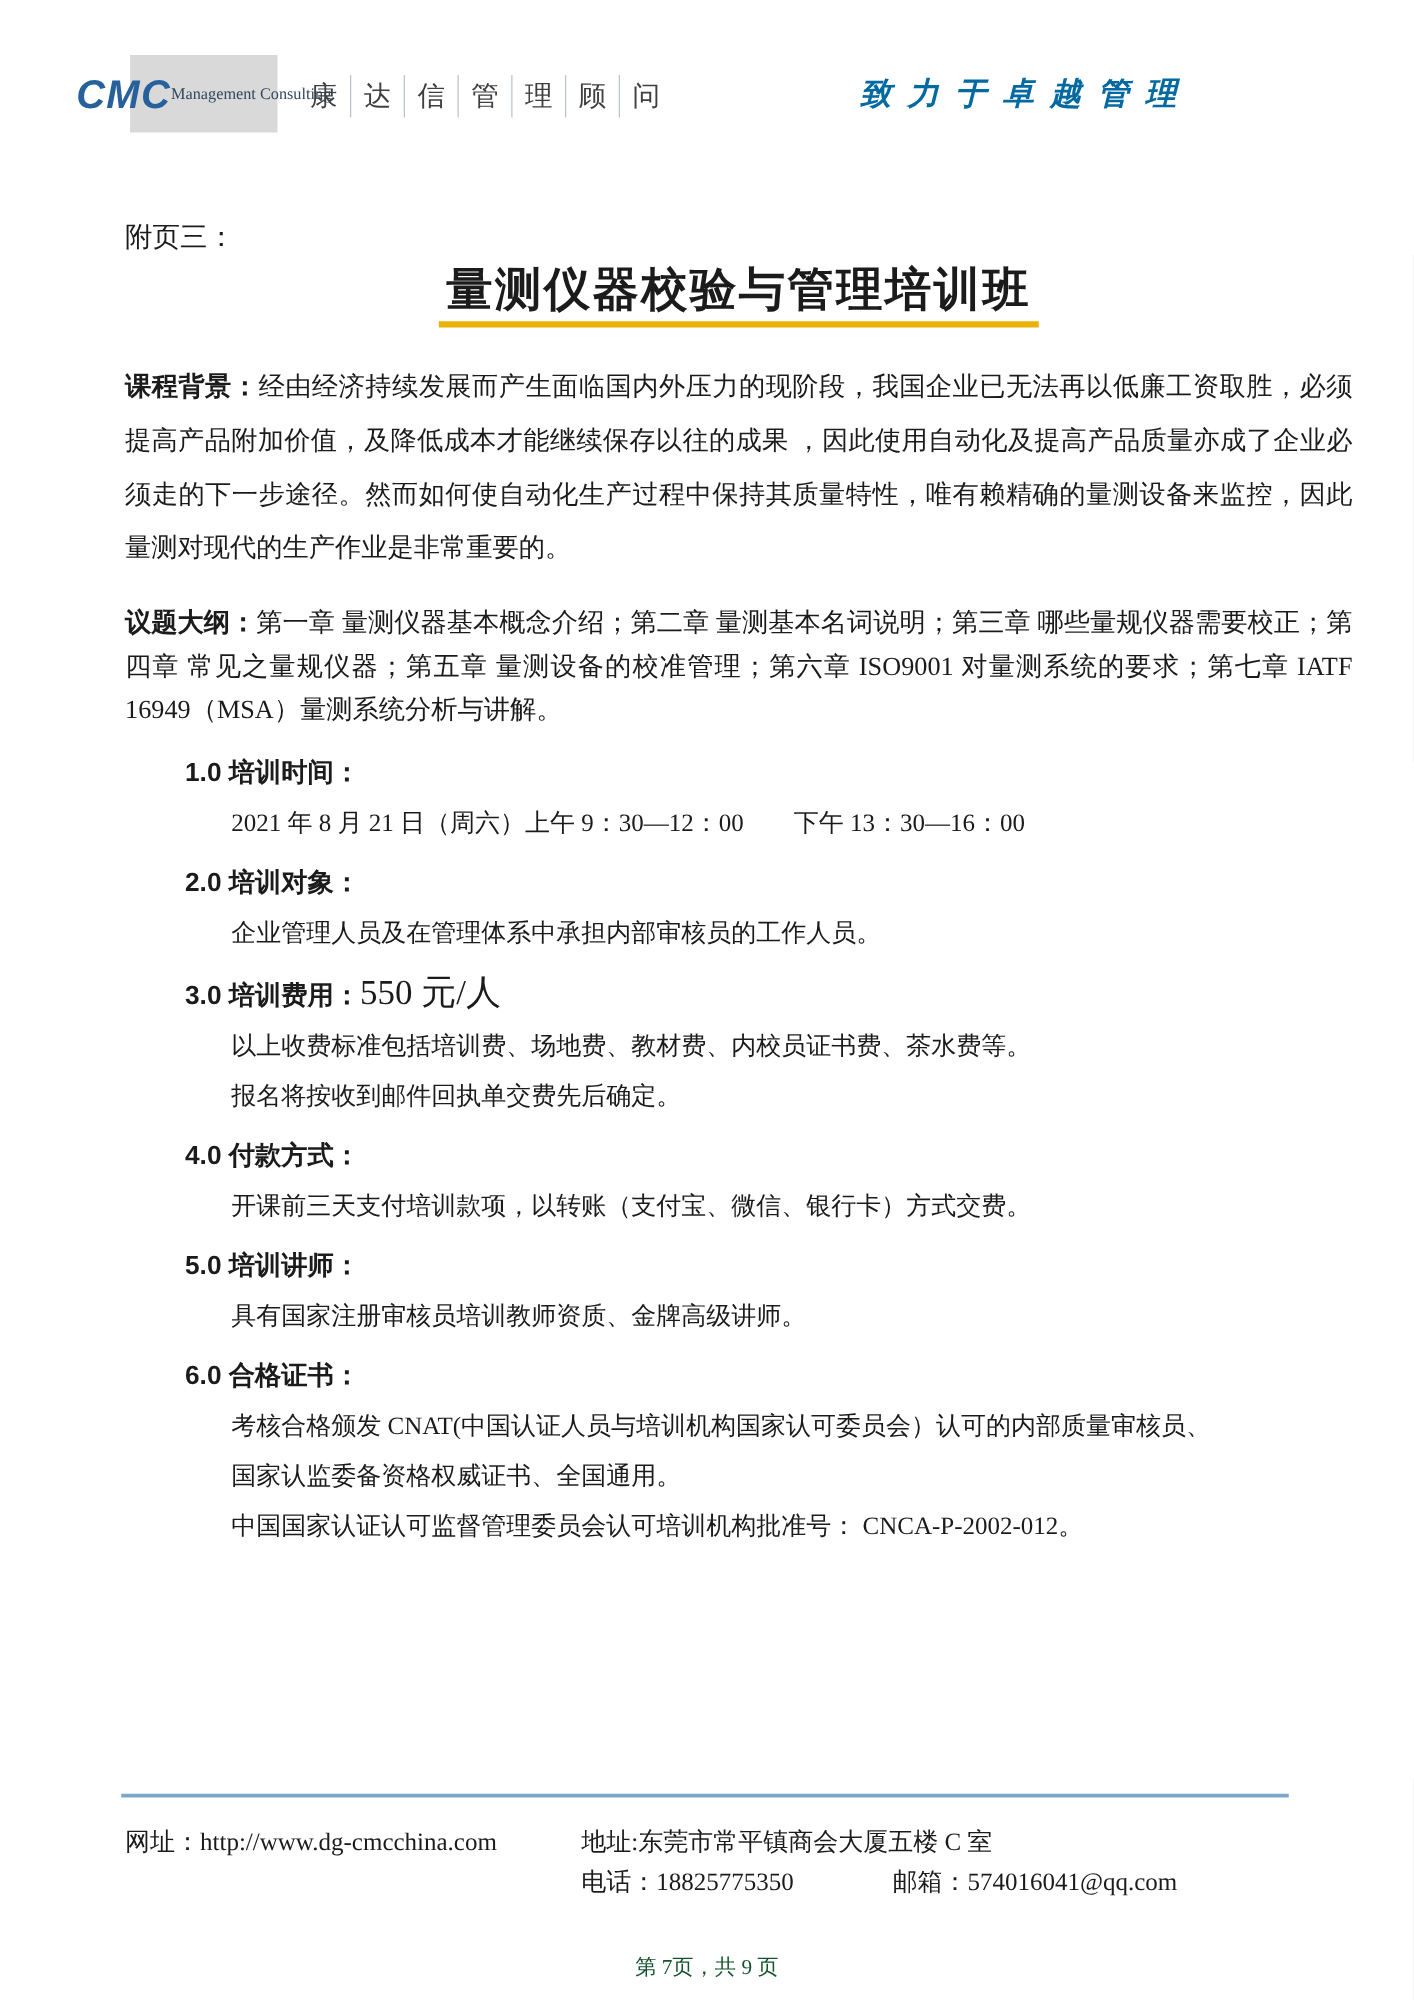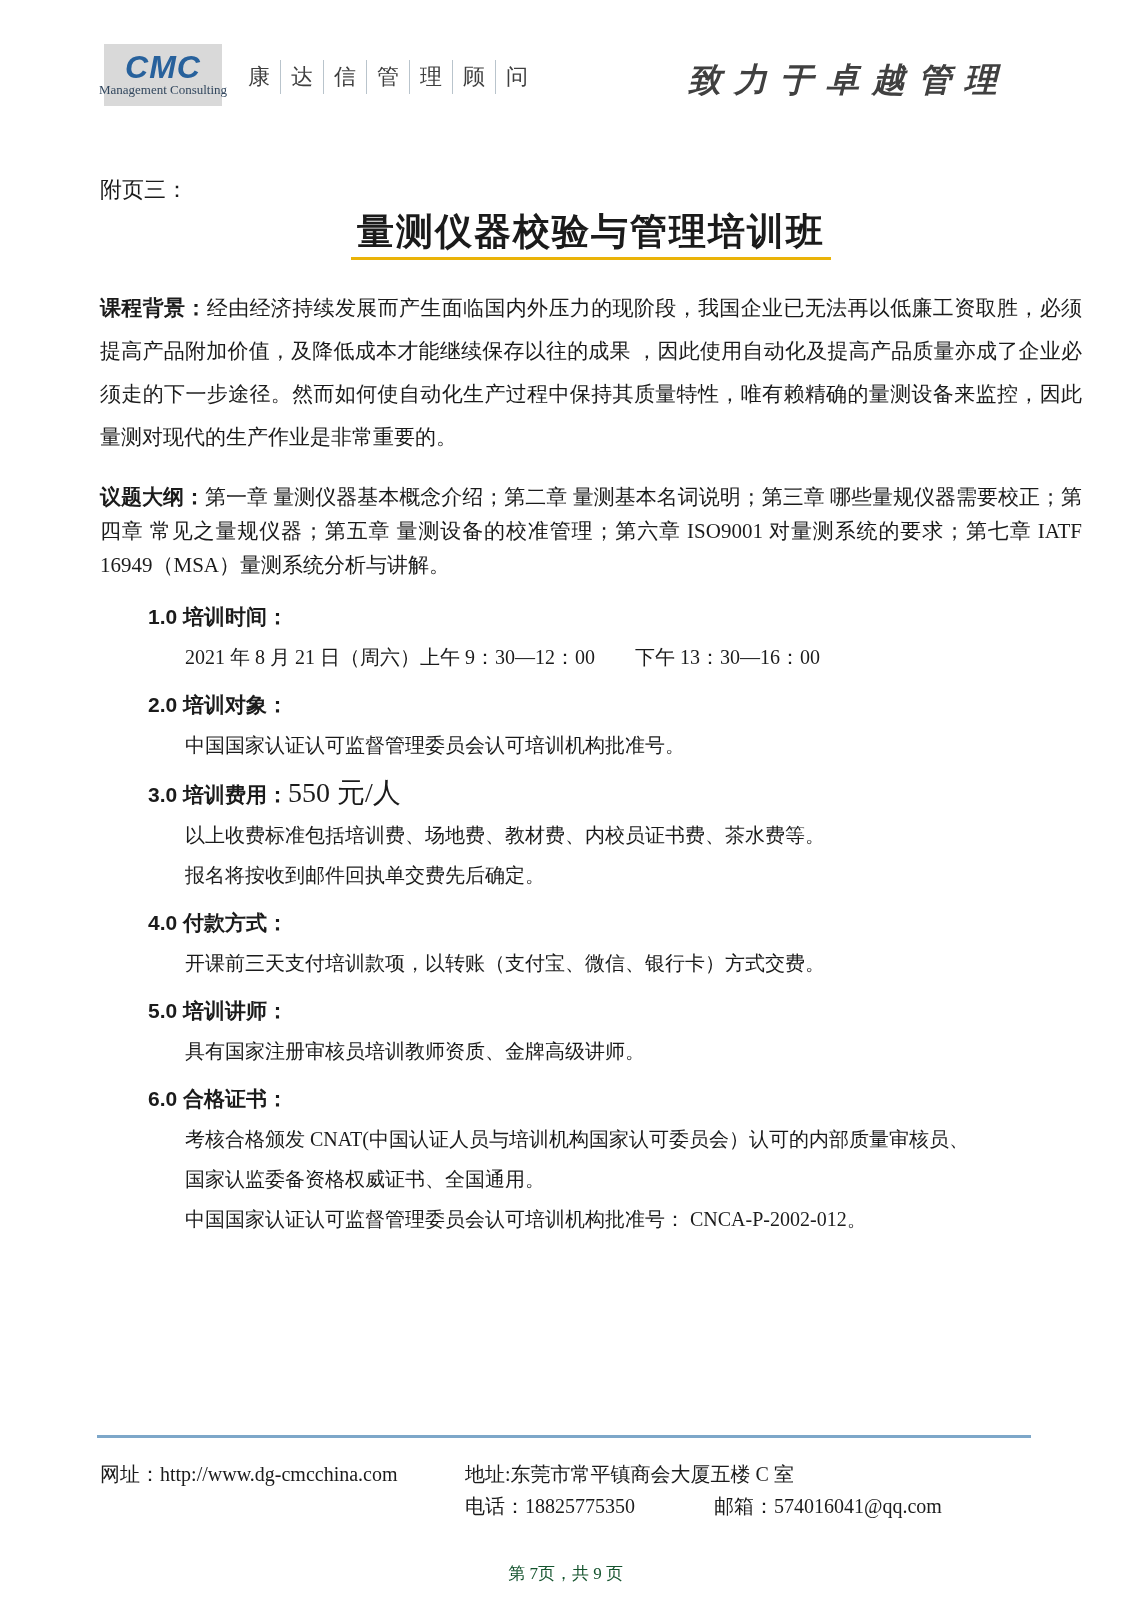--- a/index.html
+++ b/index.html
@@ -12,21 +12,21 @@
     color:#1b1b1b;
     overflow:hidden;
   }
 
   
   .header { position:absolute; top:42px; left:0; right:0; height:70px; }
   .logo-box {
     position:absolute; left:104px; top:2px;
     width:118px; height:62px;
     background:#d9d9d9;
-    display:flex; flex-direction:column; align-items:center; justify-content:center;
+    display:flex; flex-direction:row; align-items:center; justify-content:center;
   }
   .cmc-logo-text {
     font-family:"Liberation Sans","DejaVu Sans",sans-serif;
     font-weight:bold; font-style:italic;
     font-size:32px; line-height:30px; letter-spacing:1px;
     color:#27619c;
   }
   .cmc-logo-sub {
     font-family:"Liberation Serif","DejaVu Serif",serif;
     font-size:13px; color:#32475e; white-space:nowrap;
@@ -34,34 +34,34 @@
   .company-name {
     position:absolute; left:238px; top:18px;
     display:flex; align-items:center;
     font-size:22px; color:#3f3f3f;
     font-family:"Liberation Sans","DejaVu Sans",sans-serif;
   }
   .cmc-char { padding:2px 10px; line-height:30px; }
   .cmc-char + .cmc-char { border-left:1px solid #b9c4cc; }
   .slogan {
     position:absolute; left:688px; top:16px;
-    color:#404040;
-    font-size:33px; font-weight:bold; font-style:italic;
+    color:#0369a1;
+    font-size:25px; font-weight:bold; font-style:italic;
     letter-spacing:13px; white-space:nowrap;
   }
 
   
   .main { padding:175px 49px 0 100px; }
   .page-label { font-size:22px; line-height:30px; }
   .title-wrap { text-align:center; margin-top:4px; }
   .doc-title {
     display:inline-block;
     font-family:"Liberation Sans","DejaVu Sans",sans-serif;
     font-weight:bold; font-size:37px; line-height:46px;
-    border-bottom:3px solid #eab308; padding:0 6px 2px 6px;
+    border-bottom:5px solid #eab308; padding:0 6px 2px 6px;
     letter-spacing:2px;
   }
   .para {
     margin-top:26px;
     font-size:21px; line-height:43px;
     text-align:justify;
   }
   .para.outline { margin-top:20px; line-height:34px; font-size:21px; }
   .para-label {
     font-family:"Liberation Sans","DejaVu Sans",sans-serif;
@@ -129,21 +129,21 @@
     </div>
 
     <p class="para"><span class="para-label">课程背景：</span><span>经由经济持续发展而产生面临国内外压力的现阶段，我国企业已无法再以低廉工资取胜，必须提高产品附加价值，及降低成本才能继续保存以往的成果 ，因此使用自动化及提高产品质量亦成了企业必须走的下一步途径。然而如何使自动化生产过程中保持其质量特性，唯有赖精确的量测设备来监控，因此量测对现代的生产作业是非常重要的。</span></p>
 
     <p class="para outline"><span class="para-label">议题大纲：</span><span>第一章 量测仪器基本概念介绍；第二章 量测基本名词说明；第三章 哪些量规仪器需要校正；第四章 常见之量规仪器；第五章 量测设备的校准管理；第六章 ISO9001 对量测系统的要求；第七章 IATF 16949（MSA）量测系统分析与讲解。</span></p>
 
     <div class="section-heading"><span>1.0 培训时间：</span></div>
     <div class="section-line">2021 年 8 月 21 日（周六）上午 9：30—12：00　　下午 13：30—16：00</div>
 
     <div class="section-heading"><span>2.0 培训对象：</span></div>
-    <div class="section-line">中国国家认证认可监督管理委员会认可培训机构批准号。</div>
+    <div class="section-line">企业管理人员及在管理体系中承担内部审核员的工作人员。</div>
 
     <div class="section-heading"><span>3.0 培训费用：</span><span class="suffix">550 元/人</span></div>
     <div class="section-line">以上收费标准包括培训费、场地费、教材费、内校员证书费、茶水费等。</div>
     <div class="section-line">报名将按收到邮件回执单交费先后确定。</div>
 
     <div class="section-heading"><span>4.0 付款方式：</span></div>
     <div class="section-line">开课前三天支付培训款项，以转账（支付宝、微信、银行卡）方式交费。</div>
 
     <div class="section-heading"><span>5.0 培训讲师：</span></div>
     <div class="section-line">具有国家注册审核员培训教师资质、金牌高级讲师。</div>

